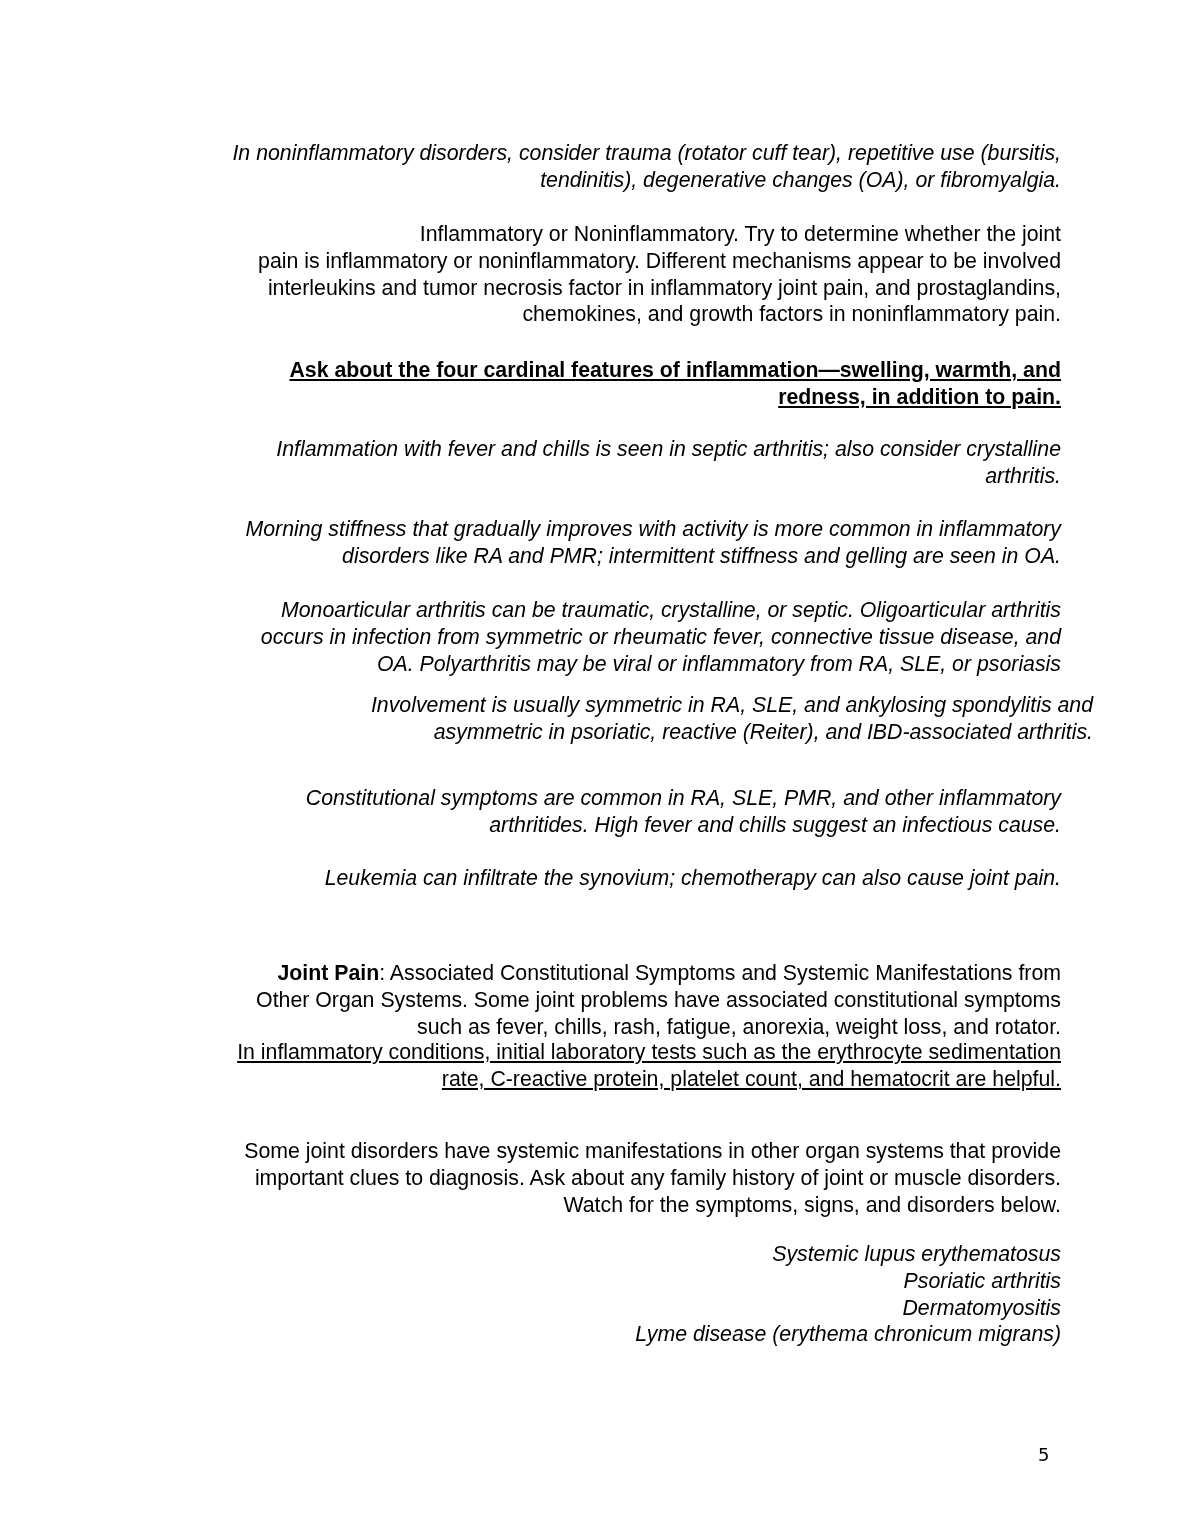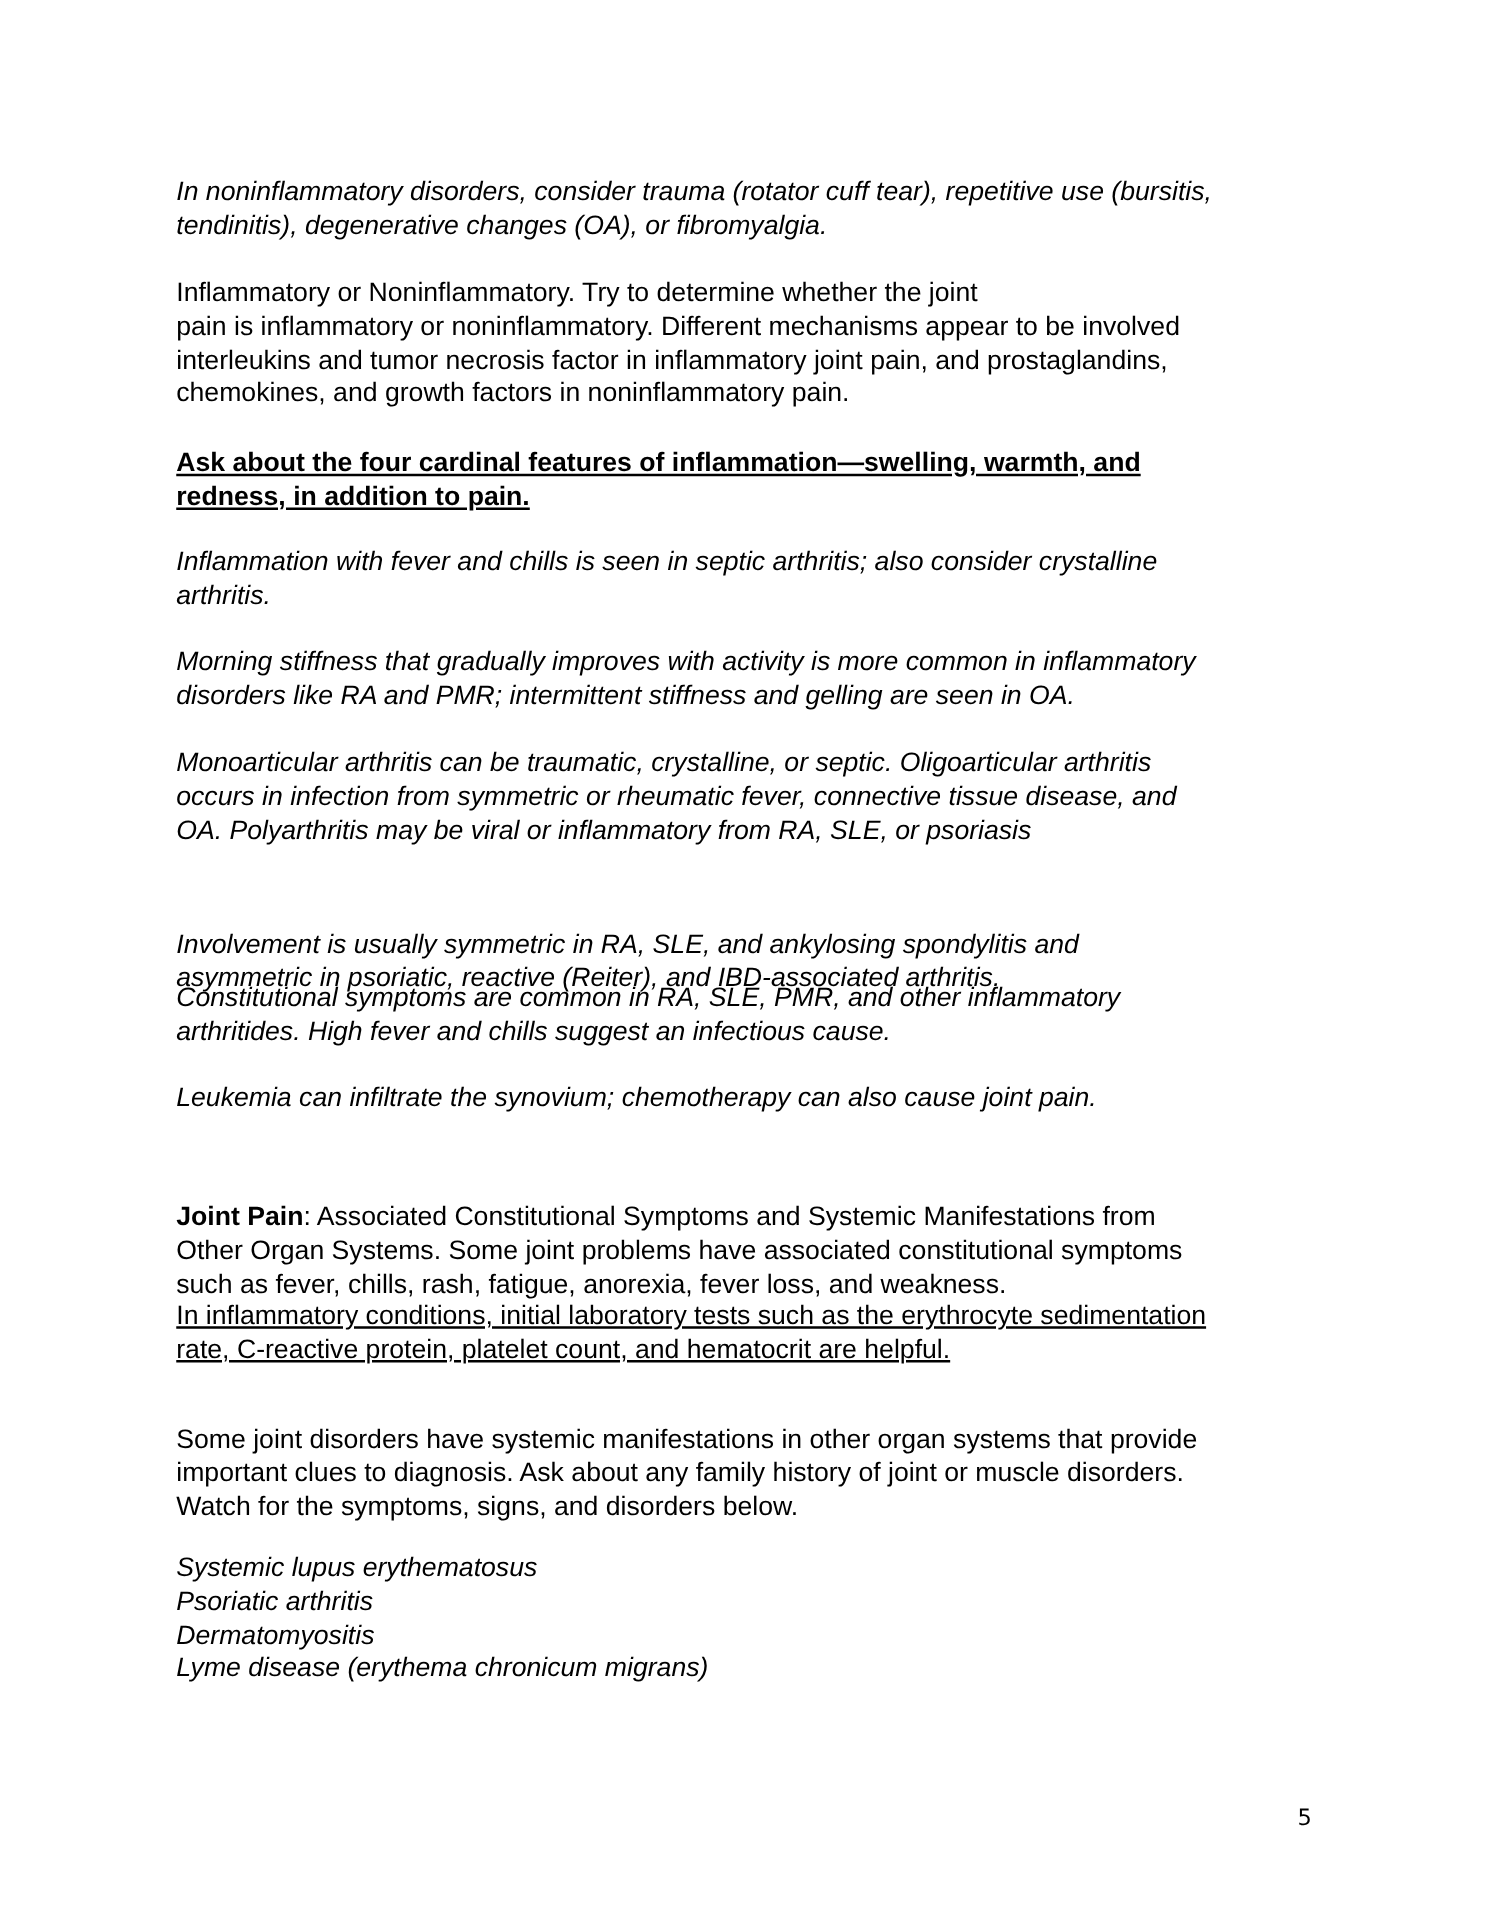--- a/index.html
+++ b/index.html
@@ -3,21 +3,21 @@
   <meta charset="utf-8">
   <style>
     html, body { margin: 0; padding: 0; background: #ffffff; }
     body { width: 1190px; height: 1540px; position: relative; overflow: hidden; }
     .page {
       position: absolute; left: 0; top: 0; width: 1190px; height: 1540px;
       background: #ffffff; color: #000000;
       font-family: "Liberation Sans", sans-serif;
       font-size: 21.3px; line-height: 26.8px;
     }
-    .block { position: absolute; left: 141px; width: 920px; margin: 0; }
+    .block { position: absolute; left: 141px; width: 920px; margin: 0; text-align: right; }
     .italic { font-style: italic; }
     .bold { font-weight: bold; }
     .u { text-decoration: underline; text-underline-offset: 2px; text-decoration-thickness: 1.5px; }
     .line { display: block; white-space: nowrap; }
     .page-number {
       position: absolute; left: 1038px; top: 1444px;
       font-family: "DejaVu Sans", sans-serif; font-size: 18px; line-height: 22px;
     }
   </style>
 </head>
@@ -51,38 +51,38 @@
     <span class="line">Morning stiffness that gradually improves with activity is more common in inflammatory</span>
     <span class="line">disorders like RA and PMR; intermittent stiffness and gelling are seen in OA.</span>
   </p>
 
   <p class="block italic" style="top:597px;">
     <span class="line">Monoarticular arthritis can be traumatic, crystalline, or septic. Oligoarticular arthritis</span>
     <span class="line">occurs in infection from symmetric or rheumatic fever, connective tissue disease, and</span>
     <span class="line">OA. Polyarthritis may be viral or inflammatory from RA, SLE, or psoriasis</span>
   </p>
 
-  <p class="block italic" style="top:742px;">
+  <p class="block italic" style="top:692px;margin-left:32px;">
     <span class="line">Involvement is usually symmetric in RA, SLE, and ankylosing spondylitis and</span>
     <span class="line">asymmetric in psoriatic, reactive (Reiter), and IBD-associated arthritis.</span>
   </p>
 
   <p class="block italic" style="top:785px;">
     <span class="line">Constitutional symptoms are common in RA, SLE, PMR, and other inflammatory</span>
     <span class="line">arthritides. High fever and chills suggest an infectious cause.</span>
   </p>
 
   <p class="block italic" style="top:865px;">
     <span class="line">Leukemia can infiltrate the synovium; chemotherapy can also cause joint pain.</span>
   </p>
 
   <p class="block" style="top:960px;">
     <span class="line"><span class="bold">Joint Pain</span><span>: Associated Constitutional Symptoms and Systemic Manifestations from</span></span>
     <span class="line">Other Organ Systems. Some joint problems have associated constitutional symptoms</span>
-    <span class="line">such as fever, chills, rash, fatigue, anorexia, fever loss, and weakness.</span>
+    <span class="line">such as fever, chills, rash, fatigue, anorexia, weight loss, and rotator.</span>
   </p>
 
   <p class="block" style="top:1039px;">
     <span class="line"><span class="u">In inflammatory conditions, initial laboratory tests such as the erythrocyte sedimentation</span></span>
     <span class="line"><span class="u">rate, C-reactive protein, platelet count, and hematocrit are helpful.</span></span>
   </p>
 
   <p class="block" style="top:1138px;">
     <span class="line">Some joint disorders have systemic manifestations in other organ systems that provide</span>
     <span class="line">important clues to diagnosis. Ask about any family history of joint or muscle disorders.</span>

